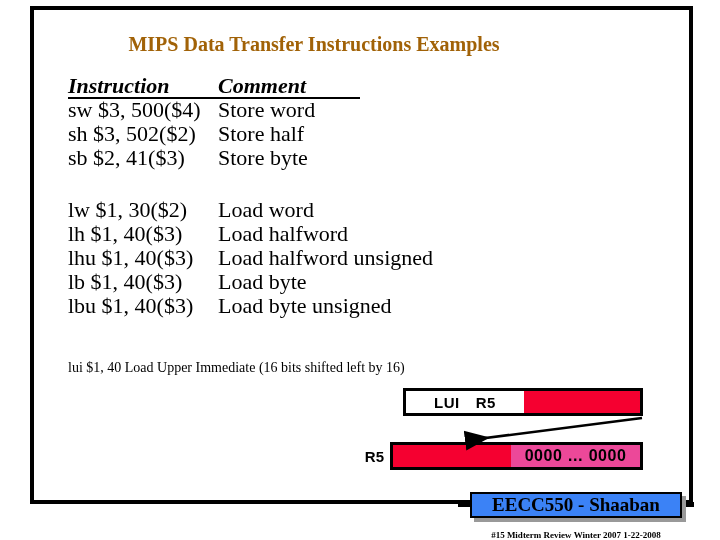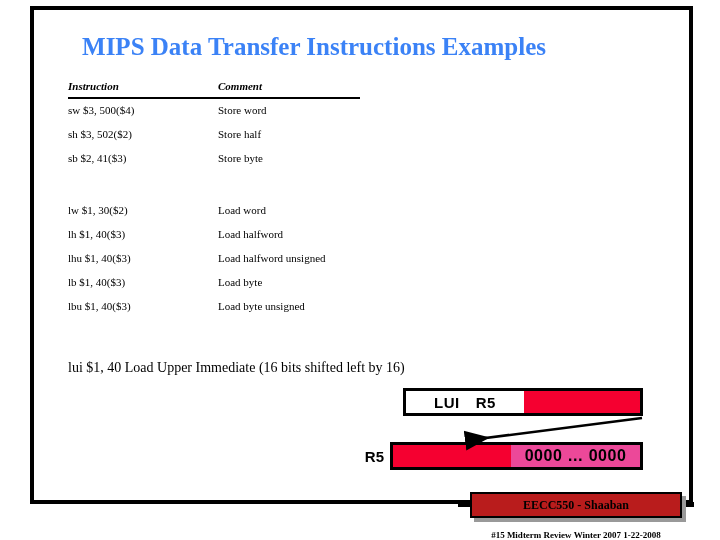--- a/index.html
+++ b/index.html
@@ -32,36 +32,36 @@
   }
   
   #title {
     position: absolute;
     left: 30px;
     top: 33px;
     width: 568px;
     text-align: center;
     font-family: "Liberation Serif", serif;
     font-weight: bold;
-    font-size: 25px;
+    font-size: 20px;
     letter-spacing: 0px;
     white-space: nowrap;
-    color: #3b82f6;
+    color: #a16207;
   }
   
   #table-block {
     position: absolute;
     left: 68px;
     top: 76px;
     width: 420px;
   }
   .row {
     position: relative;
     height: 24px;
-    font-size: 11px;
+    font-size: 22px;
     line-height: 24px;
     white-space: nowrap;
   }
   .col-instr {
     position: absolute;
     left: 0px;
     top: 0px;
     width: 160px;
   }
   .col-comment {
@@ -203,28 +203,28 @@
     background: #000000;
   }
   #footer-box {
     position: absolute;
     left: 12px;
     top: 0px;
     width: 212px;
     height: 26px;
     box-sizing: border-box;
     border: 2px solid #000000;
-    background: #b91c1c;
+    background: #3b82f6;
     box-shadow: 4px 4px 0 #999999;
     display: flex;
     align-items: center;
     justify-content: center;
     font-family: "Liberation Serif", serif;
     font-weight: bold;
-    font-size: 12px;
+    font-size: 19px;
     white-space: nowrap;
   }
   #footer-sub {
     position: absolute;
     left: 458px;
     top: 523px;
     width: 236px;
     text-align: center;
     font-family: "Liberation Serif", serif;
     font-weight: bold;

